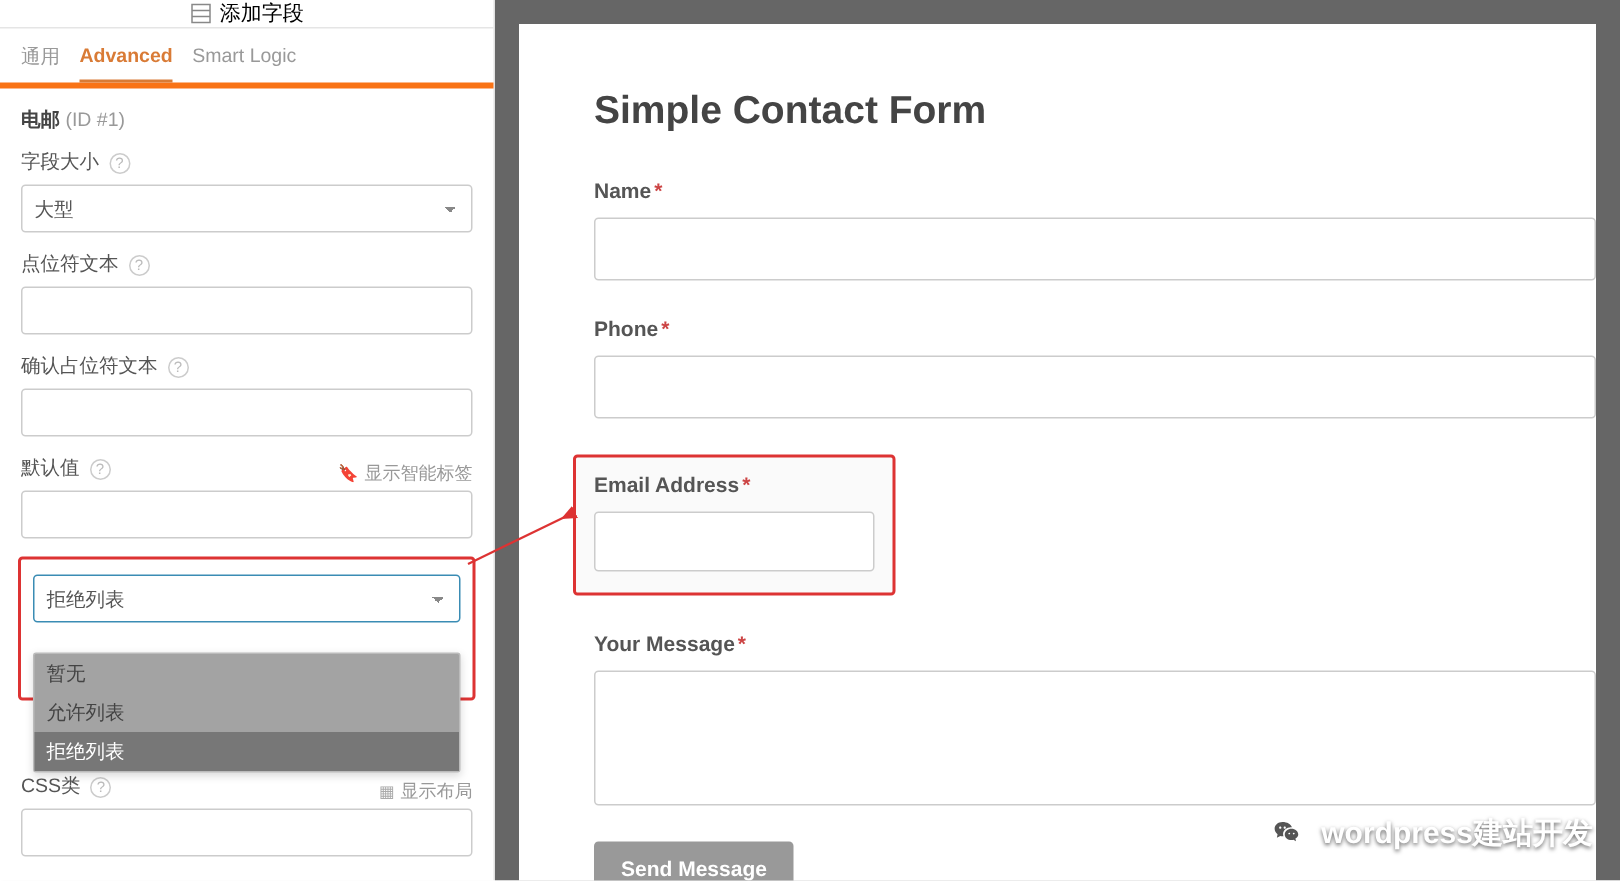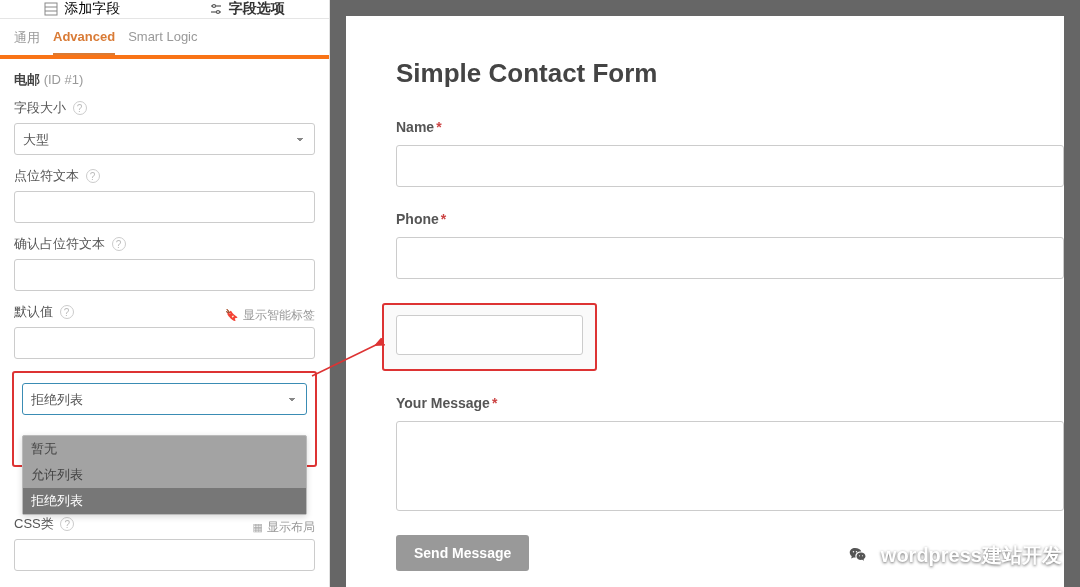--- a/index.html
+++ b/index.html
@@ -234,31 +234,20 @@
     <div class="top-tabs">
       <div class="top-tab">
         <span class="ico">
           <svg width="14" height="14" viewBox="0 0 14 14">
               <rect x="1" y="1" width="12" height="12" fill="none" stroke="#888" stroke-width="1"></rect>
               <line x1="1" y1="5" x2="13" y2="5" stroke="#888"></line>
               <line x1="1" y1="9" x2="13" y2="9" stroke="#888"></line>
             </svg>
         </span>
         <span>添加字段</span>
-      </div>
-      <div class="top-tab active">
-        <span class="ico">
-          <svg width="14" height="14" viewBox="0 0 14 14" stroke="#555" stroke-width="1.2" fill="none">
-              <line x1="2" y1="4" x2="12" y2="4"></line>
-              <circle cx="5" cy="4" r="1.5" fill="#fff"></circle>
-              <line x1="2" y1="10" x2="12" y2="10"></line>
-              <circle cx="9" cy="10" r="1.5" fill="#fff"></circle>
-            </svg>
-        </span>
-        <span>字段选项</span>
       </div>
     </div>
 
     <div class="sub-tabs">
       <div class="sub-tab">通用</div>
       <div class="sub-tab active">Advanced</div>
       <div class="sub-tab">Smart Logic</div>
     </div>
 
     <div class="section-title">
@@ -345,20 +334,21 @@
         <span class="flabel"><span>Name</span><span class="req">*</span></span>
         <div class="finput"></div>
       </div>
 
       <div class="field">
         <span class="flabel"><span>Phone</span><span class="req">*</span></span>
         <div class="finput"></div>
       </div>
 
       <div class="field field-email">
+        <span class="flabel"><span>Email Address</span><span class="req">*</span></span>
         <div class="finput"></div>
       </div>
 
       <div class="field">
         <span class="flabel"><span>Your Message</span><span class="req">*</span></span>
         <div class="ftextarea"></div>
       </div>
 
       <button class="btn-submit">Send Message</button>
     </div>

